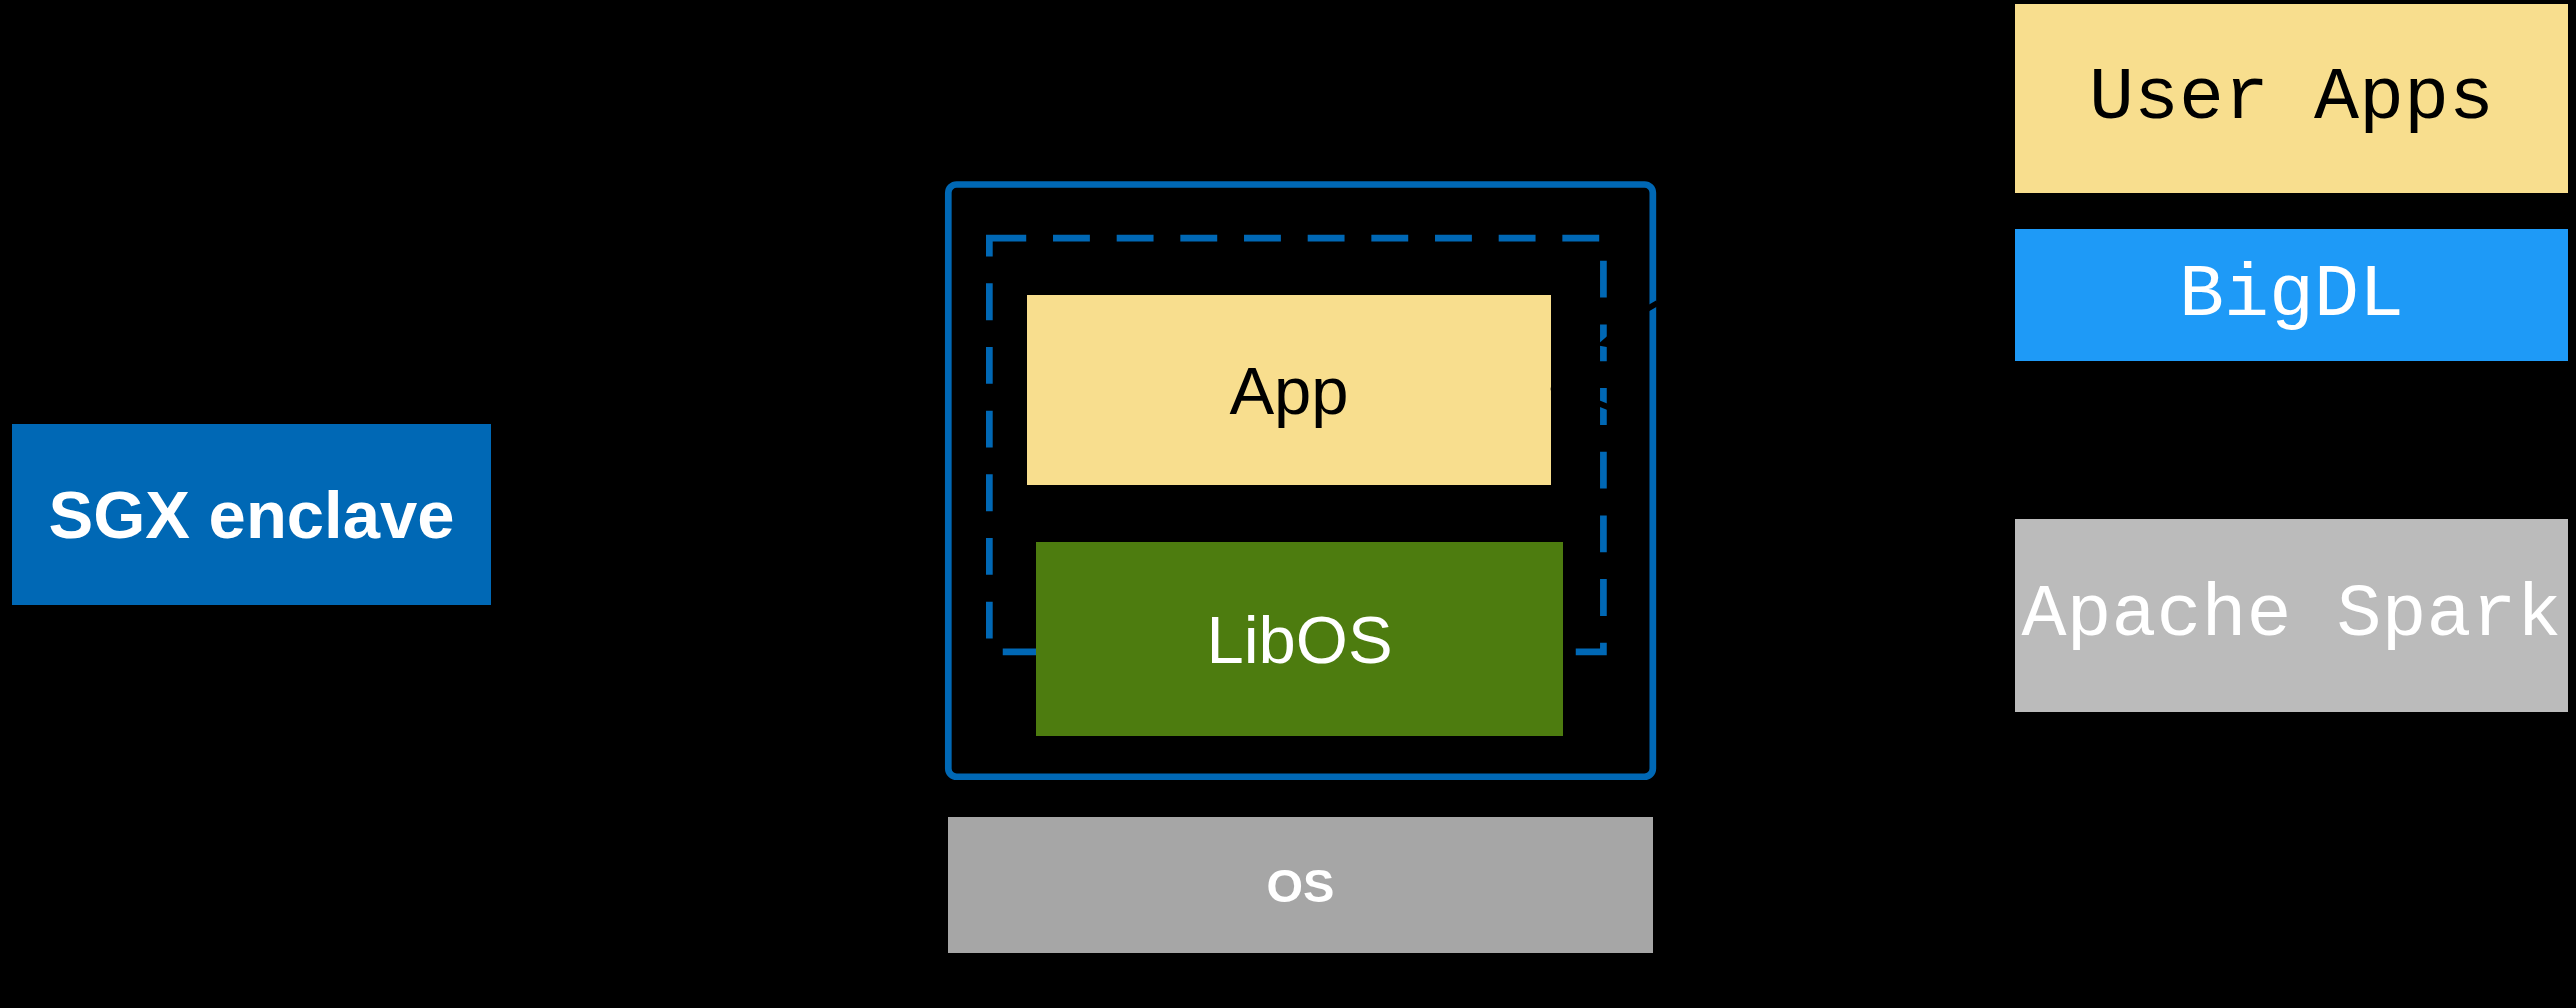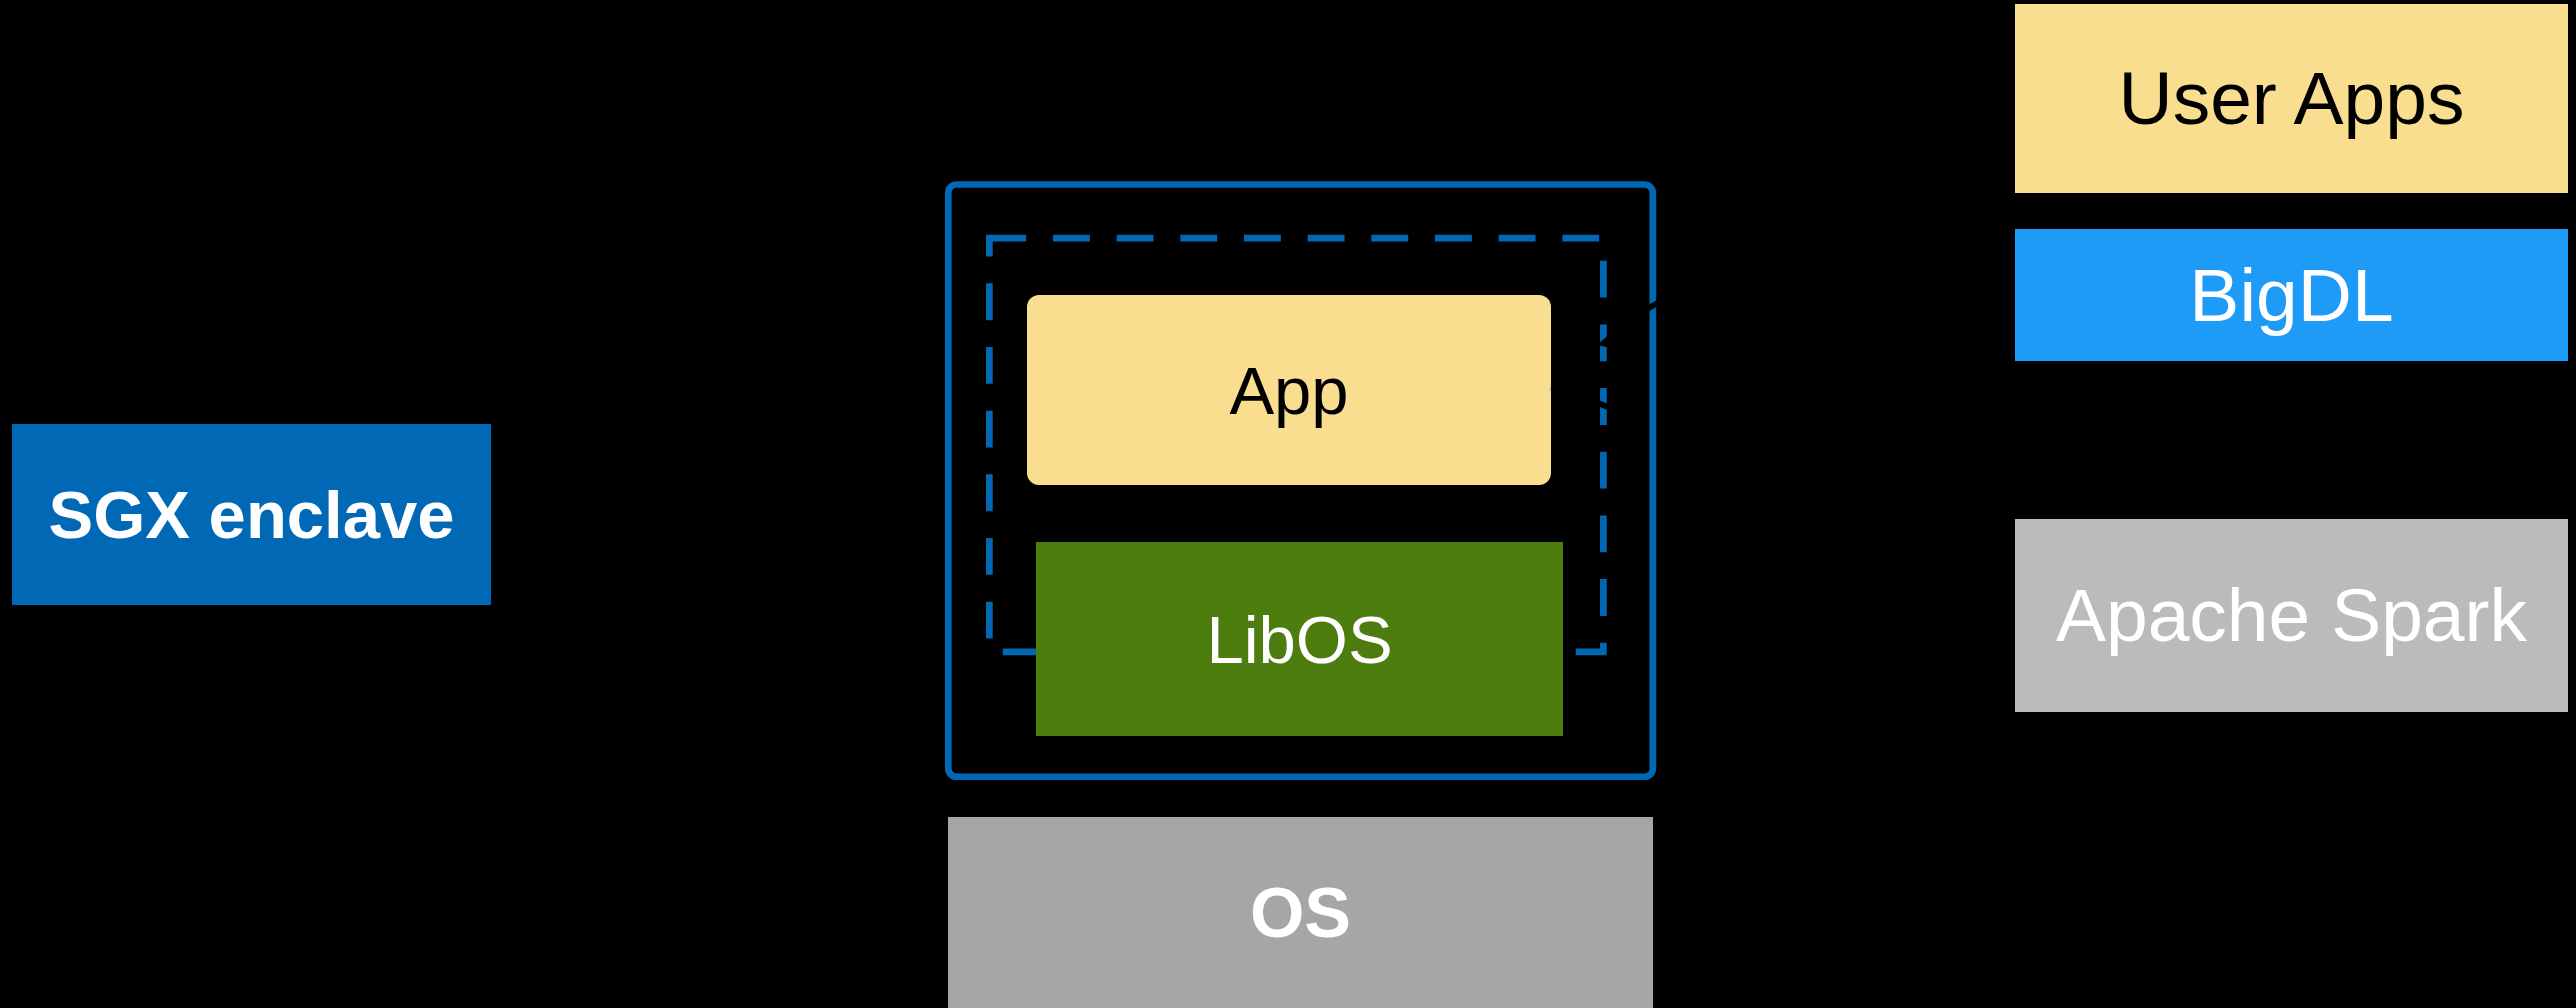--- a/index.html
+++ b/index.html
@@ -16,44 +16,44 @@
   .box{
     position:absolute;
     display:flex;align-items:center;justify-content:center;
     font-size:67px;line-height:1;white-space:nowrap;
   }
   
   .sgx-box{left:12px;top:424px;width:479px;height:181px;font-weight:bold;}
   
   .app-box{left:1027px;top:295px;width:524px;height:190px;}
   .libos-box{left:1036px;top:542px;width:527px;height:194px;}
-  .os-box{left:948px;top:817px;width:705px;height:192px;font-weight:bold;font-size:70px;align-items:center;}
+  .os-box{left:948px;top:817px;width:705px;height:136px;font-weight:bold;font-size:47px;align-items:center;}
   
-  .stack-box{left:2015px;width:553px;font-size:75px;}
+  .stack-box{left:2015px;width:553px;font-size:75px;font-family:Liberation Mono, monospace;}
   .user-apps-box{top:4.2px;height:189px;}
   .bigdl-box{top:229px;height:132px;}
   .spark-box{top:478px;height:193px;}
 </style>
 </head>
 <body>
 
 <div class="diagram" style="background: rgb(0, 0, 0);">
 
   <svg class="layer borders-layer" viewBox="0 0 3075 1204">
     <rect x="1132" y="220" width="841" height="707" rx="10" fill="none" stroke-width="8" stroke="#0068B5"></rect>
     <rect x="1181" y="284" width="733" height="494" fill="none" stroke-width="8" stroke-dasharray="44 32" stroke="#0068B5"></rect>
   </svg>
 
   <div class="layer boxes-layer">
 
     <div class="box sgx-box" style="background: rgb(0, 104, 181); color: rgb(255, 255, 255);">
       <span>SGX enclave</span>
     </div>
 
-    <div class="box app-box" style="background: rgb(248, 222, 142); color: rgb(0, 0, 0); border-radius: 12px;">
+    <div class="box app-box" style="background: rgb(248, 222, 142); color: rgb(0, 0, 0);">
       <span>App</span>
     </div>
 
     <div class="box libos-box" style="background: #4d7c0f; color: rgb(255, 255, 255);">
       <span>LibOS</span>
     </div>
 
     <div class="box os-box" style="background: rgb(166, 166, 166); color: rgb(255, 255, 255);">
       <span>OS</span>
     </div>

